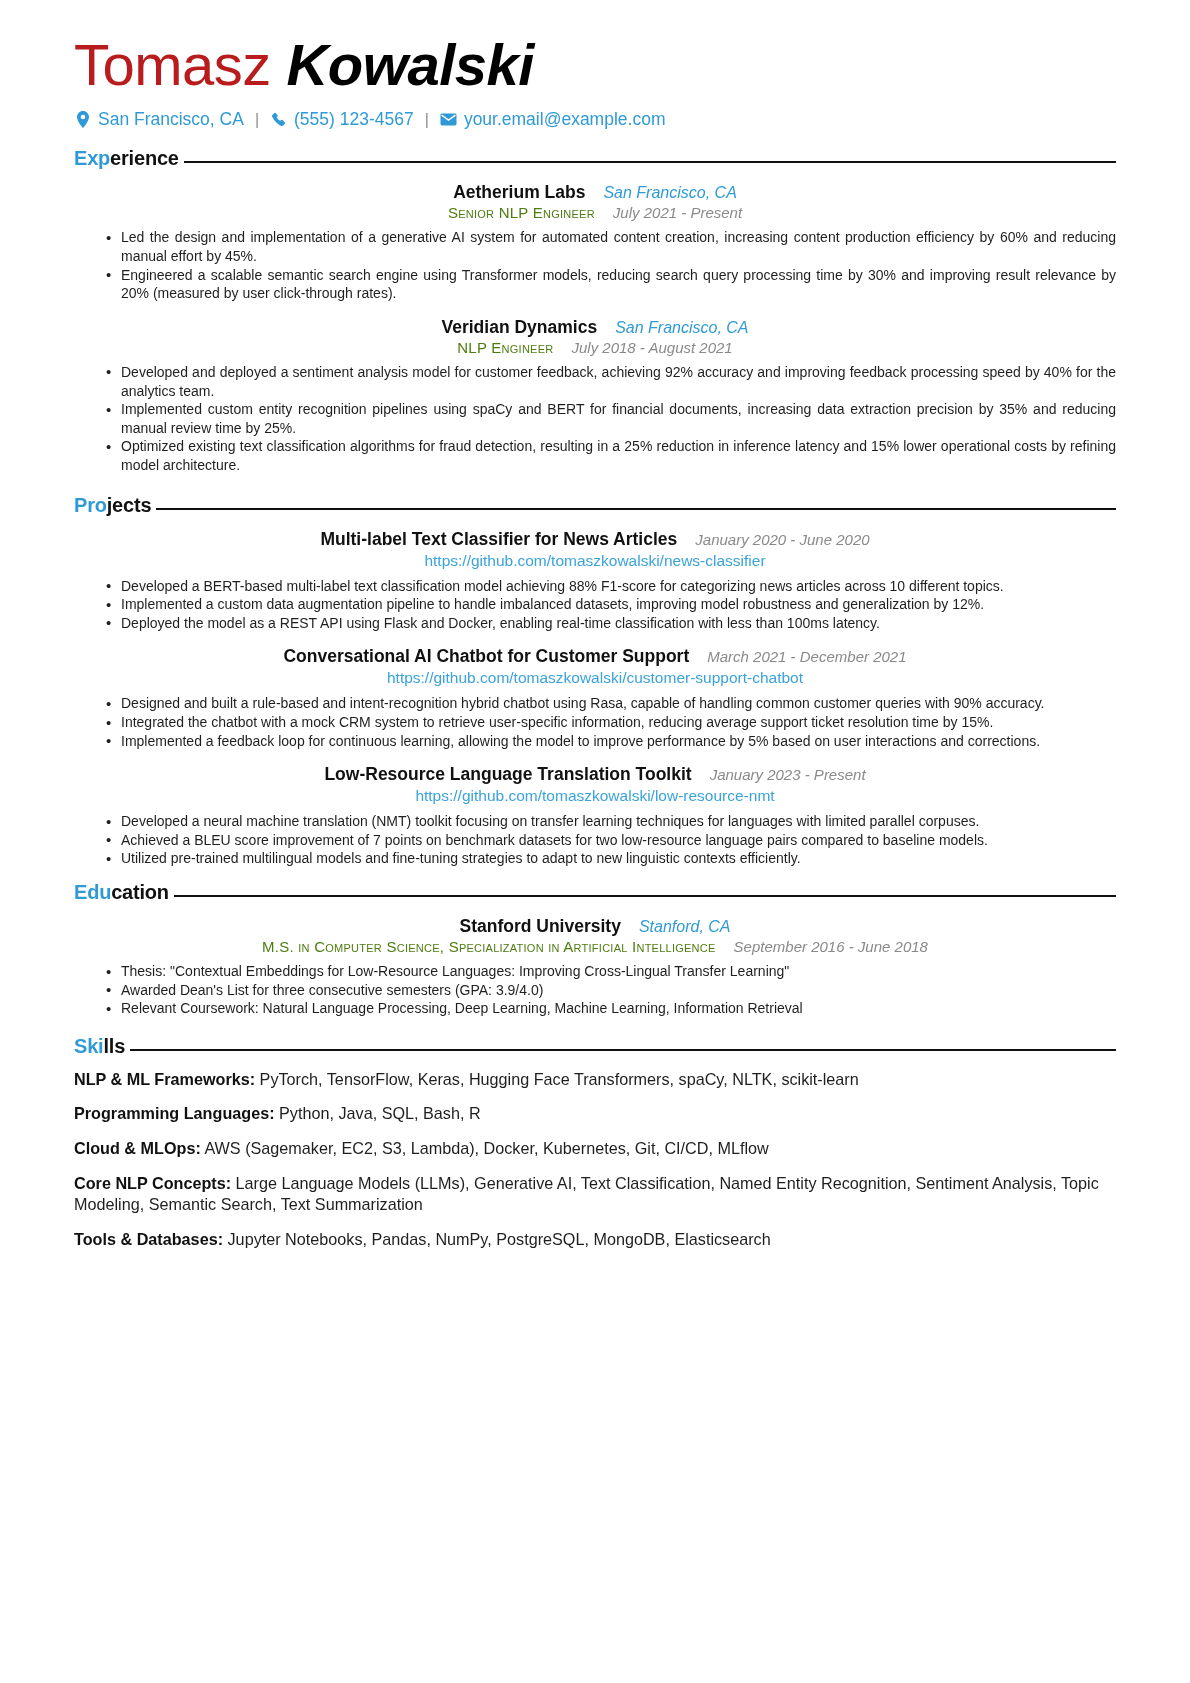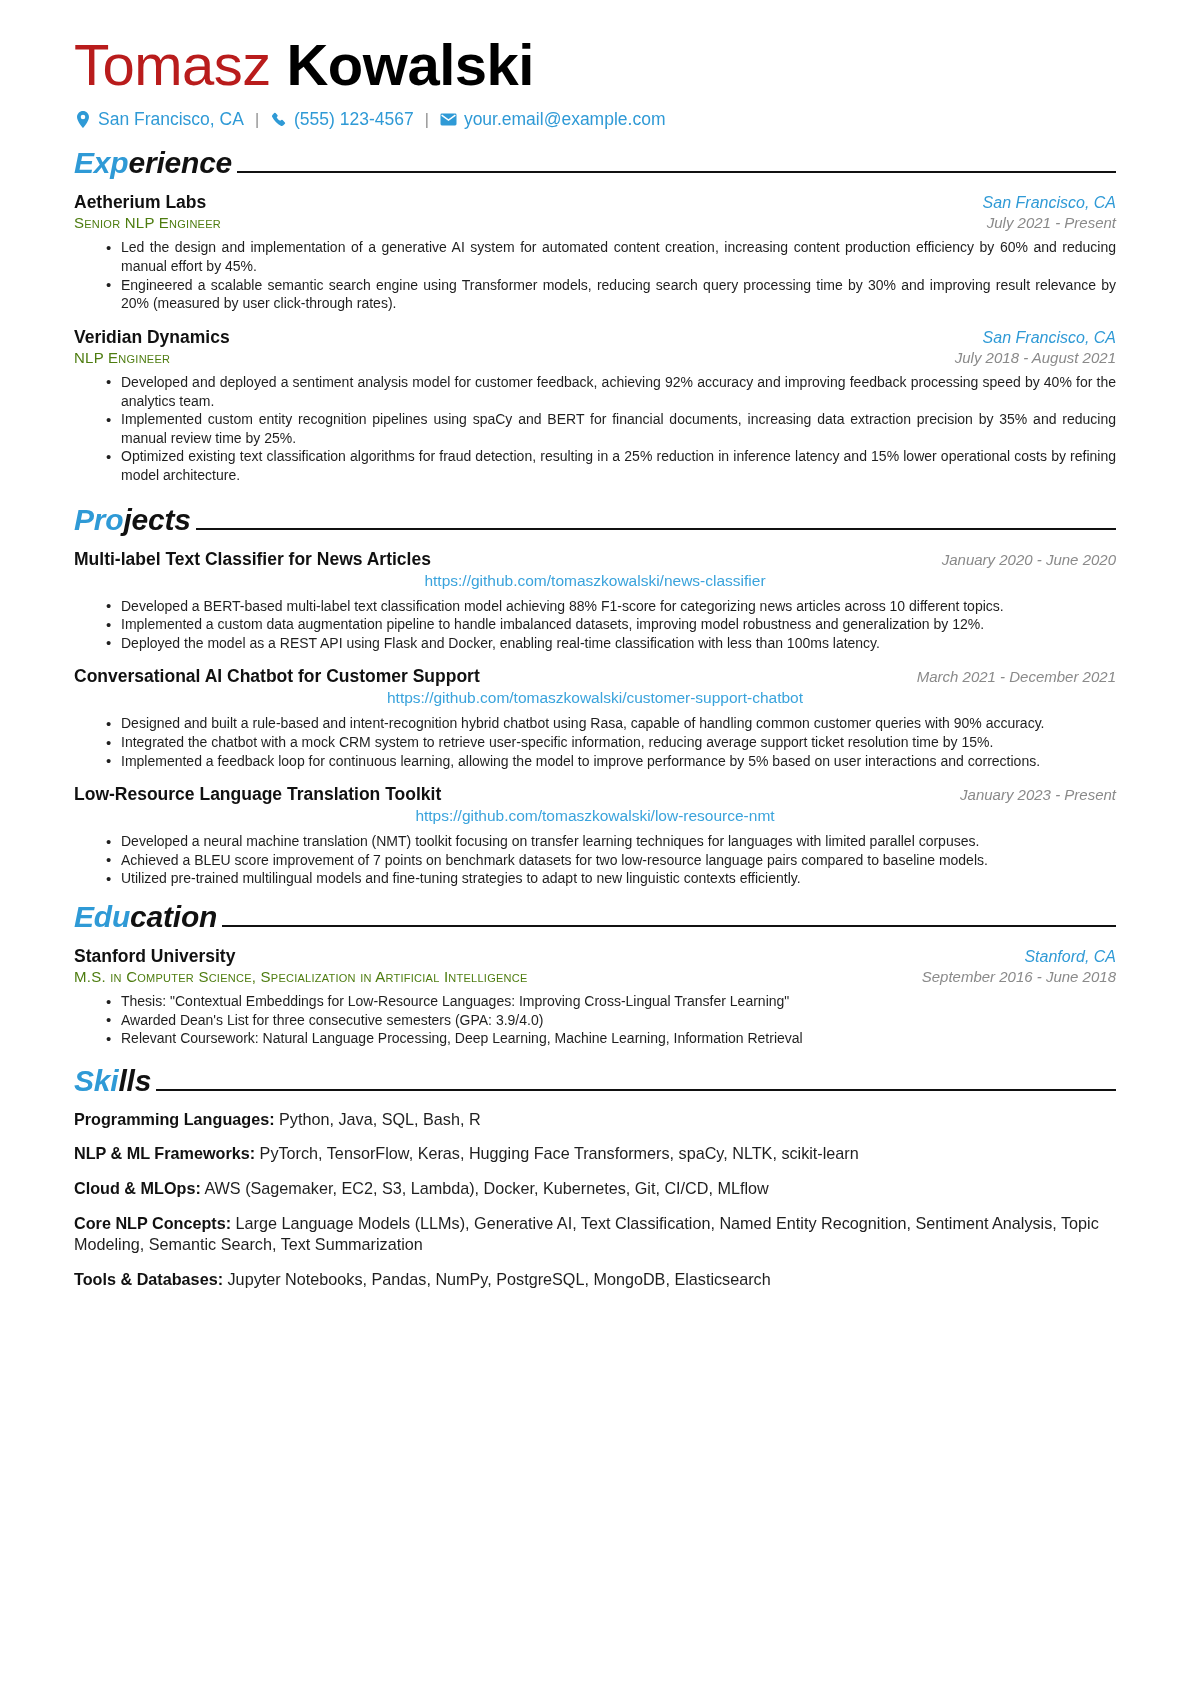--- a/index.html
+++ b/index.html
@@ -18,21 +18,21 @@
 
   
   .name {
     font-size: 58px;
     line-height: 1.06;
     letter-spacing: -0.5px;
     white-space: nowrap;
     margin-bottom: 14px;
   }
   .name .first { font-weight: 300; color: #b91c1c; }
-  .name .last  { font-weight: 700; color: #000; }
+  .name .last  { font-weight: 700; color: #000; font-style: italic; }
 
   .contact {
     display: flex;
     align-items: center;
     font-size: 17.5px;
     color: #2f9ad6;
     gap: 0;
     margin-bottom: 14px;
     flex-wrap: nowrap;
   }
@@ -43,44 +43,43 @@
 
   
   .section { margin-top: 4px; }
   .sec-head {
     display: flex;
     align-items: flex-end;
     gap: 0;
     margin-bottom: 9px;
   }
   .sec-head .title {
-    font-size: 30px;
+    font-size: 20px;
     font-weight: 700;
     line-height: 1;
     white-space: nowrap;
     letter-spacing: -0.2px;
-    font-style: italic;
   }
   .sec-head .title .hl { color: #2f9ad6; }
   .sec-head .title .rest { color: #111; }
   .sec-head .rule {
     flex: 1 1 auto;
     border-bottom: 2.2px solid #111;
     margin-left: 5px;
     margin-bottom: 5px;
     height: 0;
   }
 
   
   .entry { margin-top: 14px; }
   .entry:first-of-type { margin-top: 9px; }
 
   .entry-top, .entry-sub {
     display: flex;
-    justify-content: space-between;
+    justify-content: center;
     align-items: baseline;
     gap: 18px;
   }
   .org {
     font-size: 17.5px;
     font-weight: 700;
     color: #111;
   }
   .loc {
     font-size: 16px;
@@ -300,26 +299,26 @@
   </div>
 </div>
 
 <div class="section sp-skills">
   <div class="sec-head">
     <span class="title"><span class="hl">Ski</span><span class="rest">lls</span></span>
     <span class="rule"></span>
   </div>
 
   <div class="skill-row">
+    <span class="k">NLP &amp; ML Frameworks:</span><span> PyTorch, TensorFlow, Keras, Hugging Face Transformers, spaCy, NLTK, scikit-learn</span>
+  </div>
+  <div class="skill-row">
     <span class="k">Programming Languages:</span><span> Python, Java, SQL, Bash, R</span>
   </div>
   <div class="skill-row">
-    <span class="k">NLP &amp; ML Frameworks:</span><span> PyTorch, TensorFlow, Keras, Hugging Face Transformers, spaCy, NLTK, scikit-learn</span>
-  </div>
-  <div class="skill-row">
     <span class="k">Cloud &amp; MLOps:</span><span> AWS (Sagemaker, EC2, S3, Lambda), Docker, Kubernetes, Git, CI/CD, MLflow</span>
   </div>
   <div class="skill-row">
     <span class="k">Core NLP Concepts:</span><span> Large Language Models (LLMs), Generative AI, Text Classification, Named Entity Recognition, Sentiment Analysis, Topic Modeling, Semantic Search, Text Summarization</span>
   </div>
   <div class="skill-row">
     <span class="k">Tools &amp; Databases:</span><span> Jupyter Notebooks, Pandas, NumPy, PostgreSQL, MongoDB, Elasticsearch</span>
   </div>
 </div>
 

